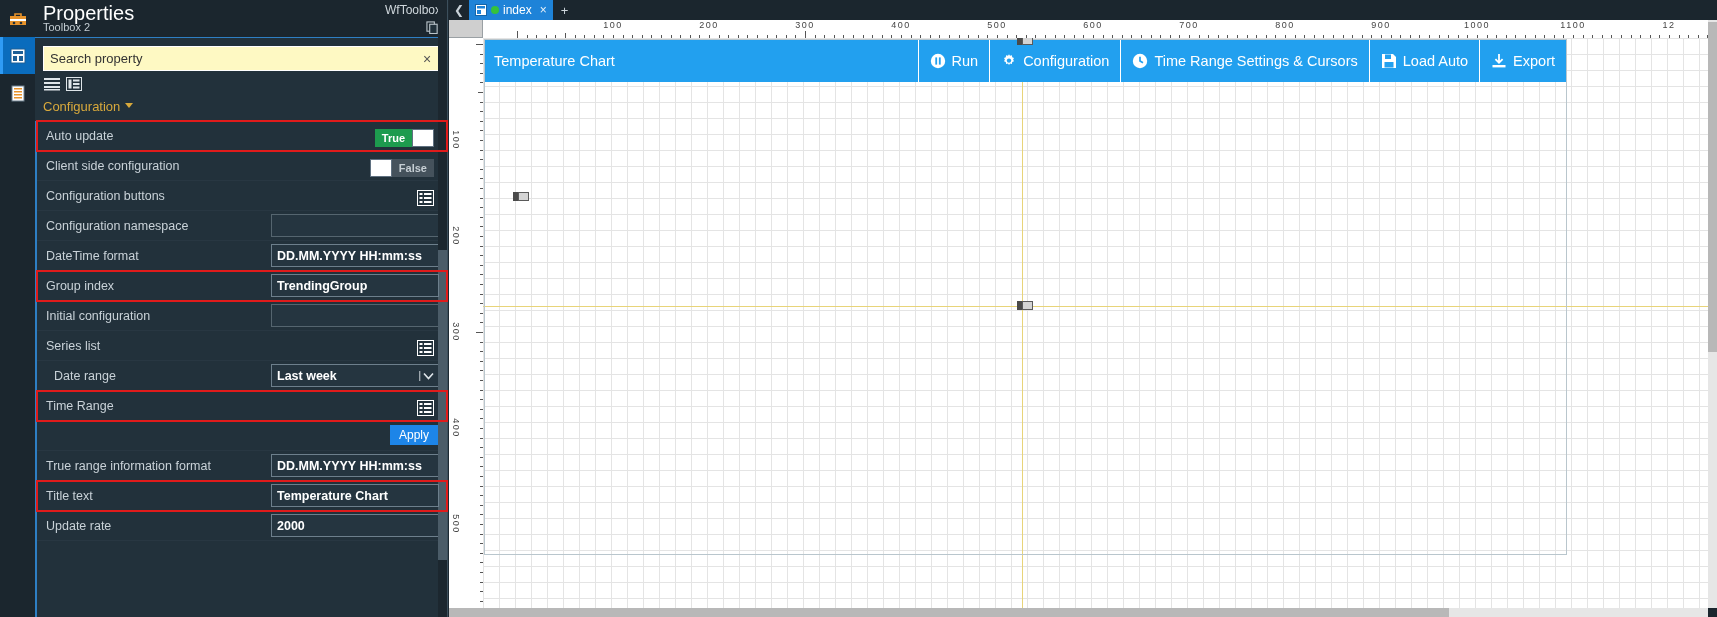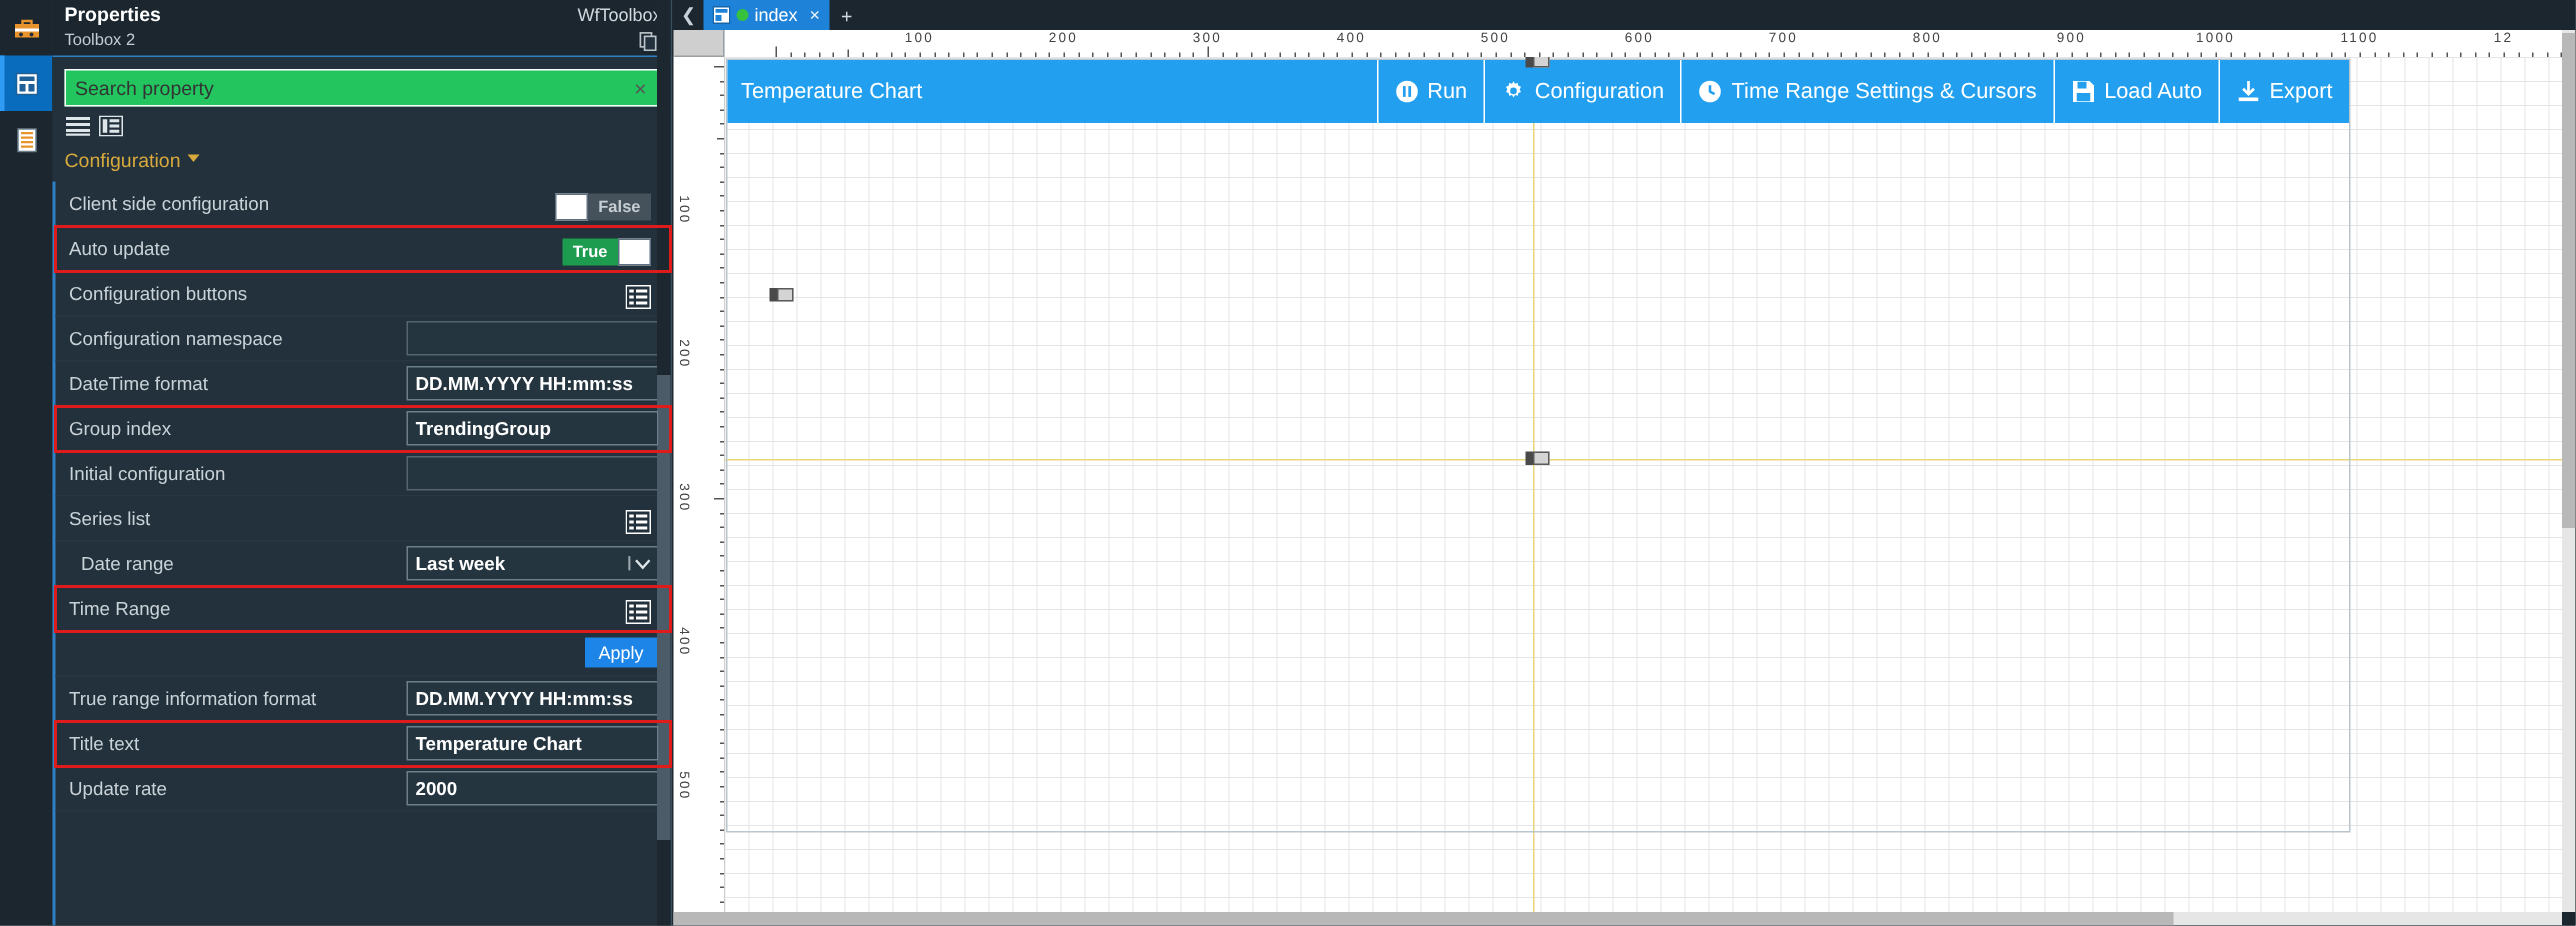--- a/index.html
+++ b/index.html
@@ -34,42 +34,42 @@
   #props-panel {
     position: absolute; left: 35px; top: 0; width: 413px; height: 617px;
     background: #22313b;
     border-right: 1px solid #3c4f5c;
   }
   #props-head {
     height: 37px; position: relative; background: #1b262e;
   }
   #props-title {
     position: absolute; left: 8px; top: 2px;
-    font-size: 13px; font-weight: bold; color: #ffffff;
+    font-size: 20px; font-weight: normal; color: #ffffff;
   }
   #props-sub {
     position: absolute; left: 8px; top: 21px;
     font-size: 11px; color: #c3ccd2;
   }
   #props-plugin {
     position: absolute; right: 6px; top: 3px;
     font-size: 12px; color: #cfd7dc;
   }
   #props-copy-icon {
     position: absolute; right: 8px; top: 21px;
     width: 13px; height: 13px;
   }
   #props-body {
     position: absolute; left: 0; top: 37px; right: 0; bottom: 0;
     background: #22313b;
     border-top: 1px solid #2e7fc4;
   }
   #search-row {
     position: absolute; left: 8px; top: 8px; width: 396px; height: 25px;
-    background: #22c55e; border: 1px solid #ffffff;
+    background: #fef9c3; border: 1px solid #ffffff;
     display: flex; align-items: center;
   }
   #search-input {
     flex: 1; border: 0; outline: none; background: transparent;
     font-size: 13px; color: #333; padding-left: 6px;
     font-family: "Liberation Sans", sans-serif;
   }
   #search-clear {
     width: 22px; text-align: center; font-size: 14px; color: #555; cursor: pointer;
   }
@@ -327,35 +327,35 @@
         <rect x="7" y="6" width="6.5" height="2" fill="#dfe6ea"></rect>
         <rect x="7" y="9.5" width="6.5" height="2" fill="#dfe6ea"></rect>
       </svg>
     </div>
 
     <div id="cat-header">
       <span>Configuration</span><span id="cat-caret"></span>
     </div>
 
     <div id="prop-list">
+        <div class="prow hl">
+          <div class="plabel">Auto update</div>
+          <div class="pval">
+            <div class="toggle on">
+              <span class="tlabel">True</span>
+              <span class="knob"></span>
+            </div>
+          </div>
+        </div>
         <div class="prow">
           <div class="plabel">Client side configuration</div>
           <div class="pval">
             <div class="toggle off">
               <span class="knob"></span>
               <span class="tlabel">False</span>
-            </div>
-          </div>
-        </div>
-        <div class="prow hl">
-          <div class="plabel">Auto update</div>
-          <div class="pval">
-            <div class="toggle on">
-              <span class="tlabel">True</span>
-              <span class="knob"></span>
             </div>
           </div>
         </div>
         <div class="prow">
           <div class="plabel">Configuration buttons</div>
           <div class="pval">
             <div class="listbtn"><svg viewBox="0 0 17 16">
                 <rect x="0.5" y="0.5" width="16" height="15" fill="#22313b" stroke="#ffffff"></rect>
                 <rect x="2.5" y="3" width="3" height="2" fill="#ffffff"></rect>
                 <rect x="7" y="3" width="7.5" height="2" fill="#ffffff"></rect>

